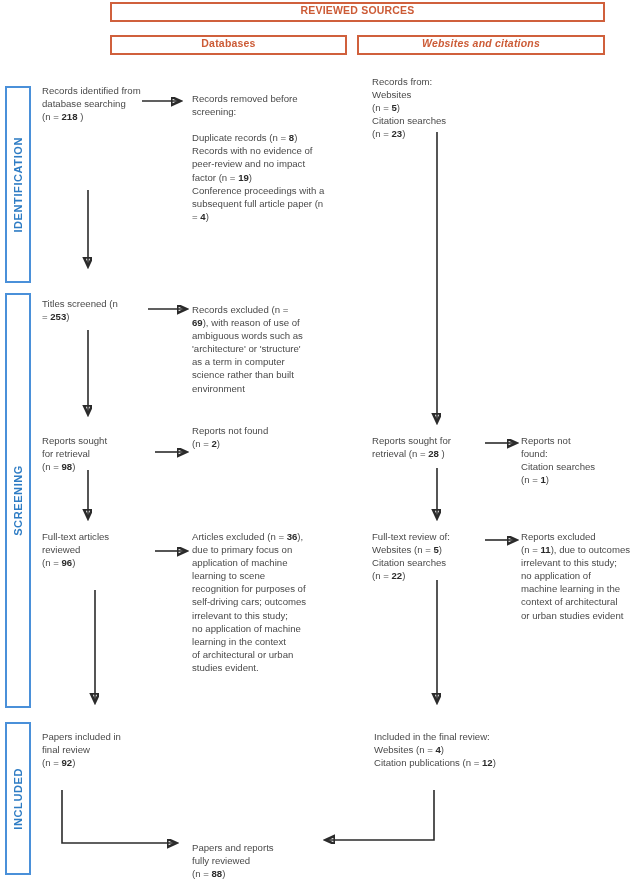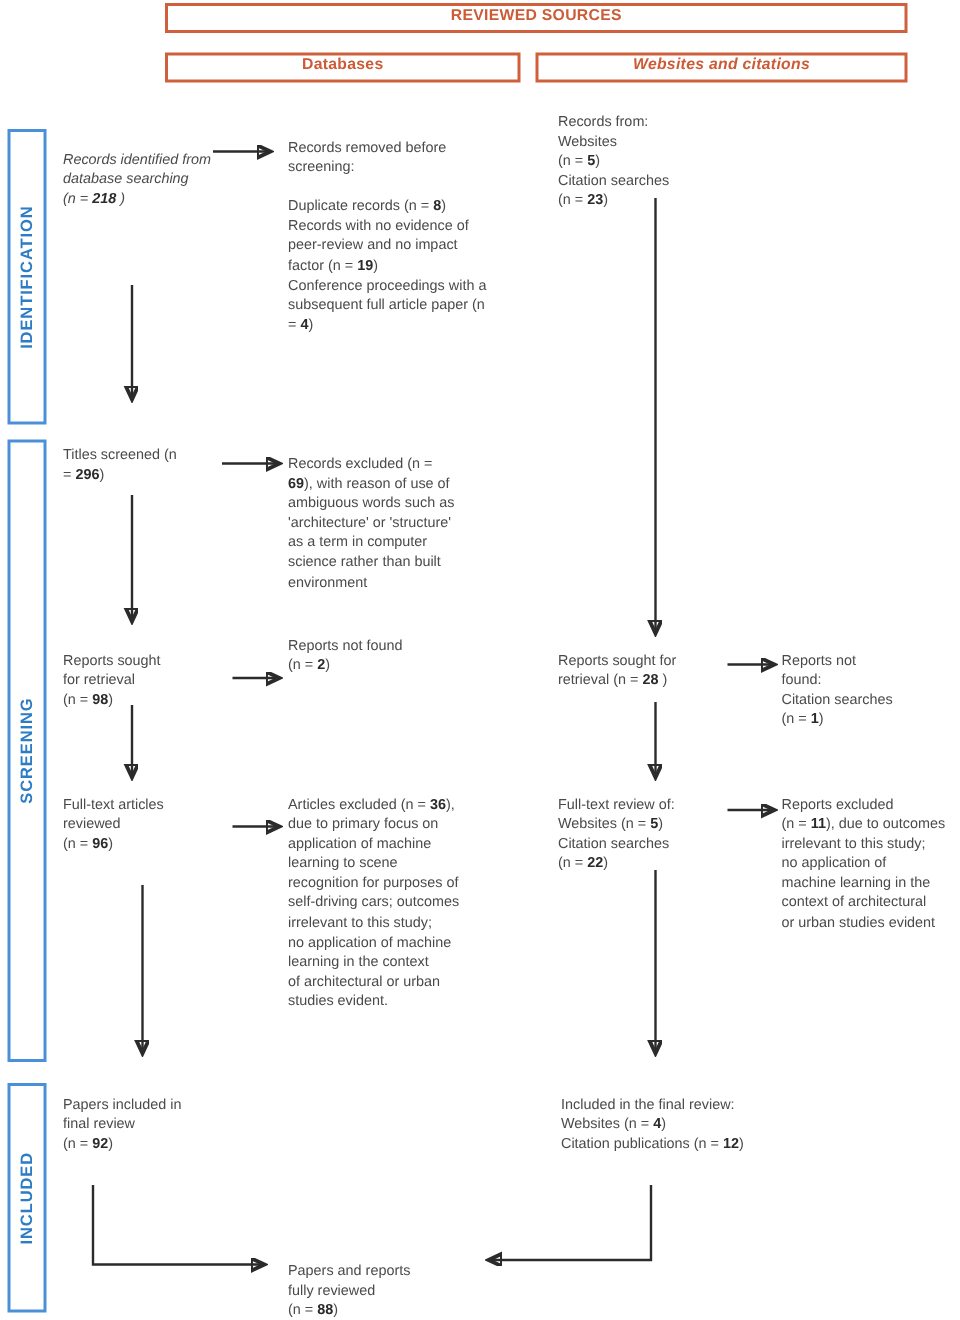--- a/index.html
+++ b/index.html
@@ -132,21 +132,21 @@
 
     <line x1="155" y1="551" x2="186" y2="551" marker-end="url(#ah)"></line>
     <line x1="485" y1="540" x2="516" y2="540" marker-end="url(#ah)"></line>
     <line x1="95" y1="590" x2="95" y2="702" marker-end="url(#ah)"></line>
     <line x1="437" y1="580" x2="437" y2="702" marker-end="url(#ah)"></line>
 
     <path d="M62,790 L62,843 L176,843" marker-end="url(#ah)"></path>
     <path d="M434,790 L434,840 L326,840" marker-end="url(#ah)"></path>
   </svg>
 
-  <div class="tblock" style="left:42px; top:100px; width:132px;font-style:italic;">Records identified from
+  <div class="tblock" style="left:42px; top:84px; width:132px;">Records identified from
 database searching
 (n = <b>218</b> )</div>
 
   <div class="tblock" style="left:192px; top:92px; width:162px;">Records removed before
 screening:
 
 Duplicate records (n = <b>8</b>)
 Records with no evidence of
 peer-review and no impact
 factor (n = <b>19</b>)
@@ -154,21 +154,21 @@
 subsequent full article paper (n
 = <b>4</b>)</div>
 
   <div class="tblock" style="left:372px; top:75px; width:140px;">Records from:
 Websites
 (n = <b>5</b>)
 Citation searches
 (n = <b>23</b>)</div>
 
   <div class="tblock" style="left:42px; top:297px; width:112px;">Titles screened (n
-= <b>296</b>)</div>
+= <b>253</b>)</div>
 
   <div class="tblock" style="left:192px; top:303px; width:160px;">Records excluded (n =
 <b>69</b>), with reason of use of
 ambiguous words such as
 'architecture' or 'structure'
 as a term in computer
 science rather than built
 environment</div>
 
   <div class="tblock" style="left:42px; top:434px; width:112px;">Reports sought

